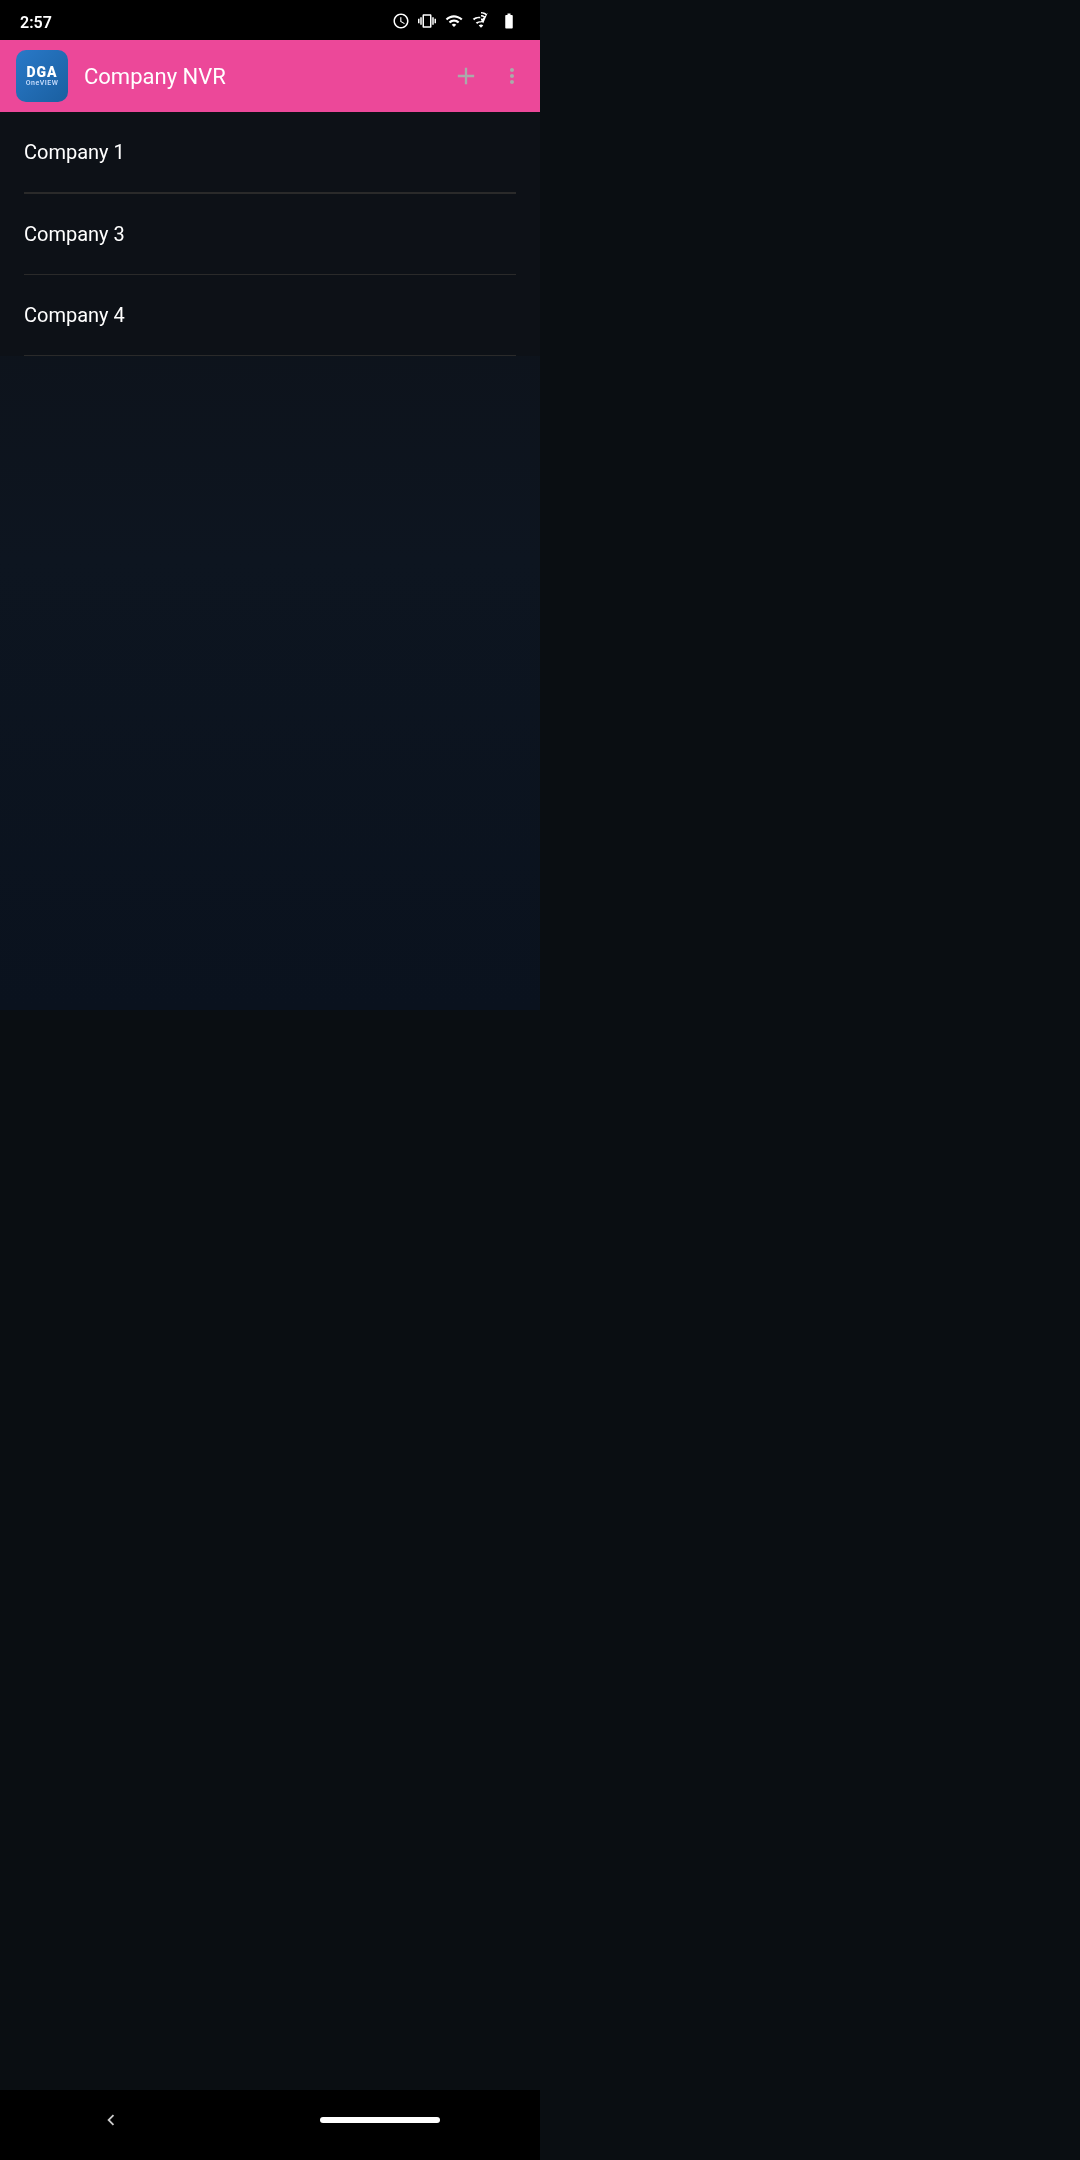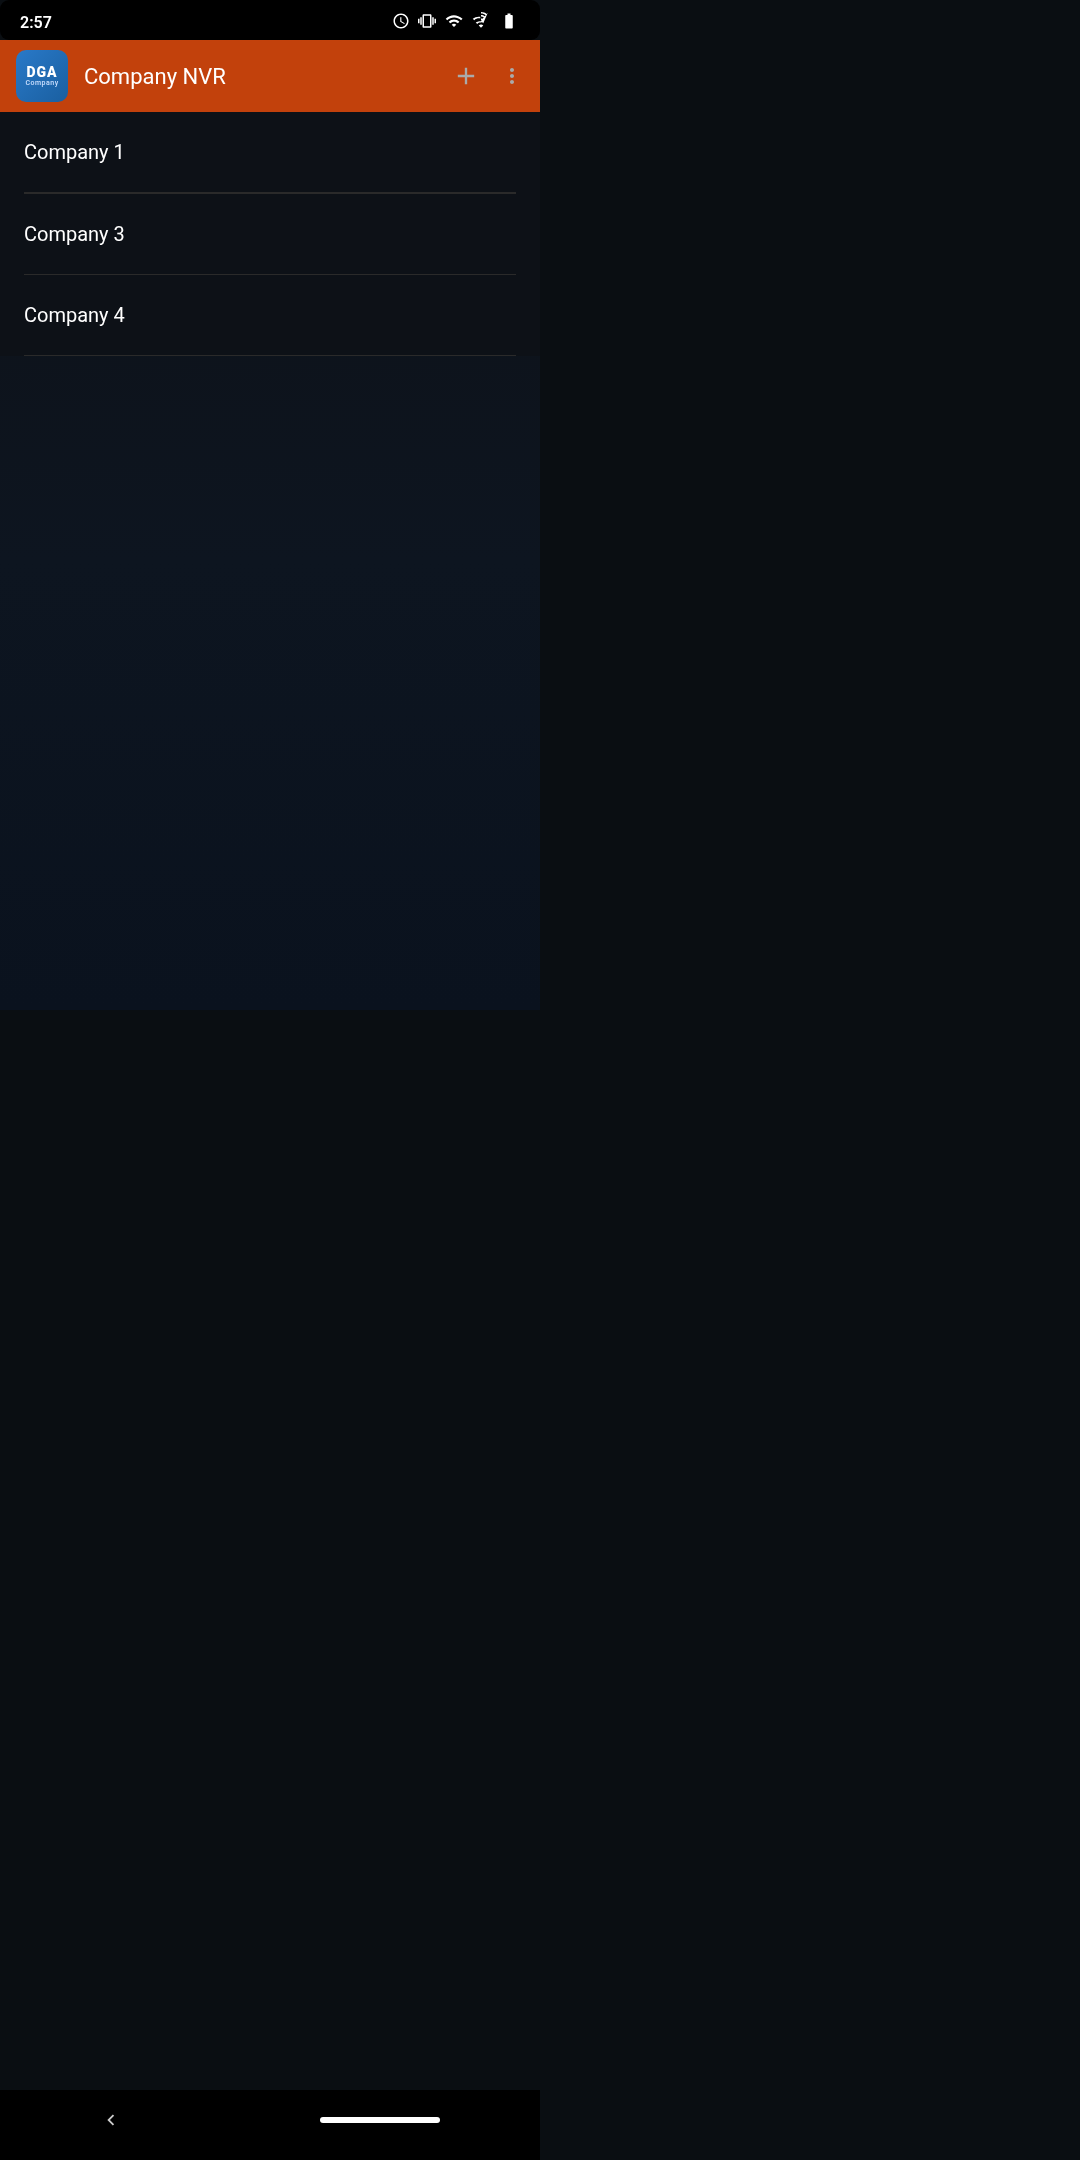--- a/index.html
+++ b/index.html
@@ -19,21 +19,20 @@
     }
 
     
     .status-bar {
       display: flex;
       justify-content: space-between;
       align-items: center;
       padding: 10px 20px 6px 20px;
       height: 40px;
       background: #000000;
-      border-radius: 9px;
     }
 
     .status-time {
       font-size: 16px;
       font-weight: 600;
       color: #ffffff;
     }
 
     .status-icons {
       display: flex;
@@ -44,21 +43,21 @@
     .status-icon {
       color: #ffffff;
       font-size: 14px;
     }
 
     
     .app-bar {
       display: flex;
       align-items: center;
       padding: 8px 16px;
-      background: #c2410c;
+      background: #ec4899;
       height: 72px;
     }
 
     .app-logo {
       width: 52px;
       height: 52px;
       border-radius: 10px;
       background: linear-gradient(135deg, #2979c8, #1a5fa0);
       display: flex;
       flex-direction: column;
@@ -213,21 +212,21 @@
       <svg width="22" height="18" viewBox="0 0 24 24" fill="white">
         <path d="M15.67 4H14V2h-4v2H8.33C7.6 4 7 4.6 7 5.33v15.33C7 21.4 7.6 22 8.33 22h7.33c.74 0 1.34-.6 1.34-1.33V5.33C17 4.6 16.4 4 15.67 4z"></path>
       </svg>
     </span>
   </div>
 </div>
 
 <div class="app-bar">
   <div class="app-logo">
     <span class="app-logo-text-dga">DGA</span>
-    <span class="app-logo-text-oneview">Company</span>
+    <span class="app-logo-text-oneview">OneVIEW</span>
   </div>
   <span class="app-title">Company NVR</span>
   <div class="app-bar-actions">
     <button class="action-btn" style="background:none;border:none;cursor:pointer;">
       <svg width="28" height="28" viewBox="0 0 24 24" fill="#aaaaaa">
         <path d="M19 13h-6v6h-2v-6H5v-2h6V5h2v6h6v2z"></path>
       </svg>
     </button>
     <button class="action-btn" style="background:none;border:none;cursor:pointer;">
       <svg width="24" height="28" viewBox="0 0 24 24" fill="#aaaaaa">

